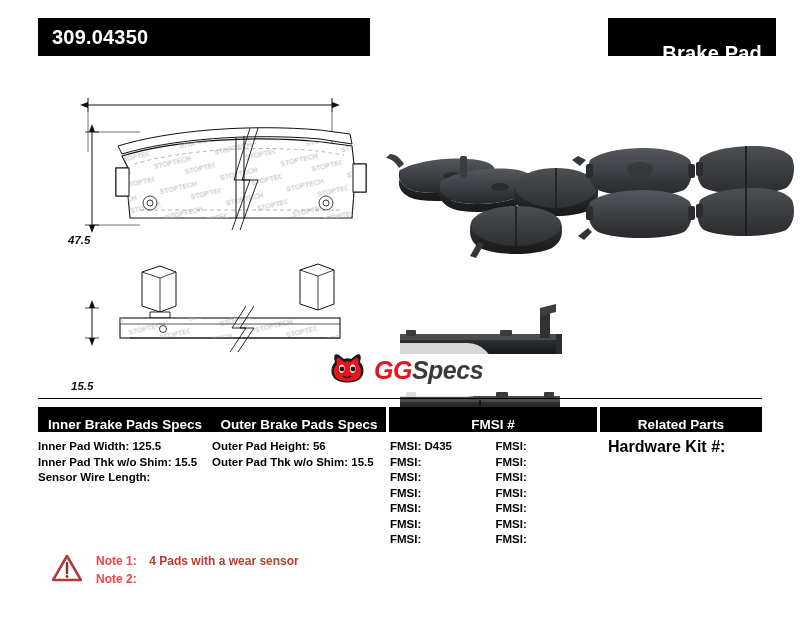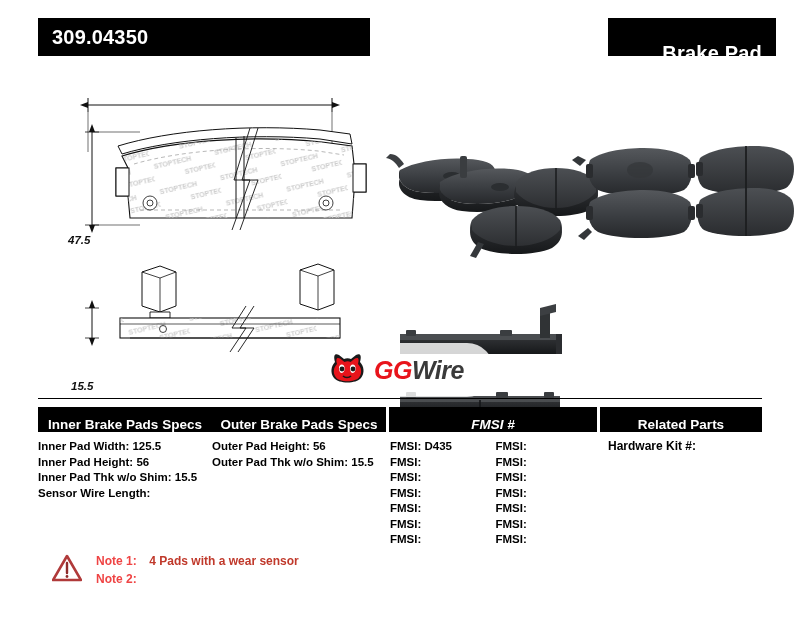--- a/index.html
+++ b/index.html
@@ -106,21 +106,21 @@
     background: #000;
     color: #fff;
     display: flex;
     align-items: flex-end;
     justify-content: center;
     font-size: 13.5px;
     font-weight: bold;
     box-sizing: border-box;
   }
   #band-pads    { width: 348px; }
-  #band-fmsi    { width: 208px; margin-left: 3px; font-style: italic; }
+  #band-fmsi    { width: 208px; margin-left: 3px; }
   #band-related { width: 162px; margin-left: 3px; }
   #band-pads .band-half {
     width: 50%;
     text-align: center;
   }
 
   .body-row { display: flex; margin-top: 7px; }
   .col-inner, .col-outer { width: 174px; }
   .col-fmsi { width: 211px; margin-left: 0px; display: flex; }
   .col-fmsi .sub { width: 50%; }
@@ -136,21 +136,21 @@
   .spec-line .val { font-weight: bold; }
   .fmsi-line {
     font-size: 11.5px;
     font-weight: bold;
     line-height: 15.5px;
     white-space: nowrap;
     text-align: left;
     padding-left: 4px;
   }
   .rel-line {
-    font-size: 12px;
+    font-size: 16px;
     font-weight: bold;
     line-height: 15.5px;
     white-space: nowrap;
     text-align: left;
     padding-left: 8px;
   }
 
   
   #notes {
     position: absolute;
@@ -390,21 +390,21 @@
                C28.5,31.5 14,31.5 10,26.5 C6.5,22 7.5,16.5 11,13 Z" fill="#e8141b"></path>
       <path d="M13,17 C13,13.5 16,12.5 17.8,14.5 C19,16 19,20 17,21.5
                C15,23 13,21 13,17 Z" fill="#ffffff"></path>
       <path d="M24,17 C24,13.5 27,12.5 28.8,14.5 C30,16 30,20 28,21.5
                C26,23 24,21 24,17 Z" fill="#ffffff"></path>
       <circle cx="16" cy="18" r="2.4" fill="#1a1a1a"></circle>
       <circle cx="27" cy="18" r="2.4" fill="#1a1a1a"></circle>
       <path d="M17,25 C19,27 23,27 25,25" stroke="#1a1a1a" stroke-width="1.6" fill="none"></path>
     </svg>
     <span id="ggparts-wordmark">
-      <span class="gg">GG</span><span class="pt">Wire</span>
+      <span class="gg">GG</span><span class="pt">Specs</span>
     </span>
   </div>
 </div>
 
 <div id="spec-table">
 
   <div class="rule"></div>
 
   <div class="band-row">
     <div class="band" id="band-pads">
@@ -414,24 +414,20 @@
     <div class="band" id="band-fmsi">FMSI #</div>
     <div class="band" id="band-related">Related Parts</div>
   </div>
 
   <div class="body-row">
 
     <div class="col-inner">
       <div class="spec-line">
         <span>Inner Pad Width:</span>
         <span class="val">125.5</span>
-      </div>
-      <div class="spec-line">
-        <span>Inner Pad Height:</span>
-        <span class="val">56</span>
       </div>
       <div class="spec-line">
         <span>Inner Pad Thk w/o Shim:</span>
         <span class="val">15.5</span>
       </div>
       <div class="spec-line">
         <span>Sensor Wire Length:</span>
         <span class="val"></span>
       </div>
     </div>

